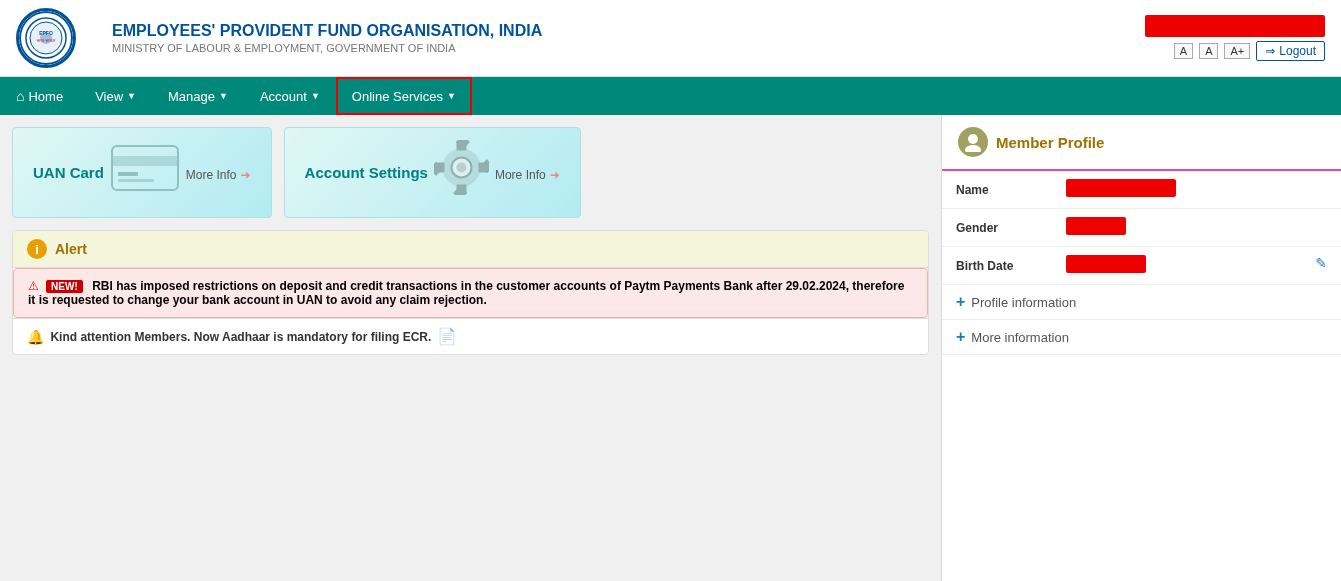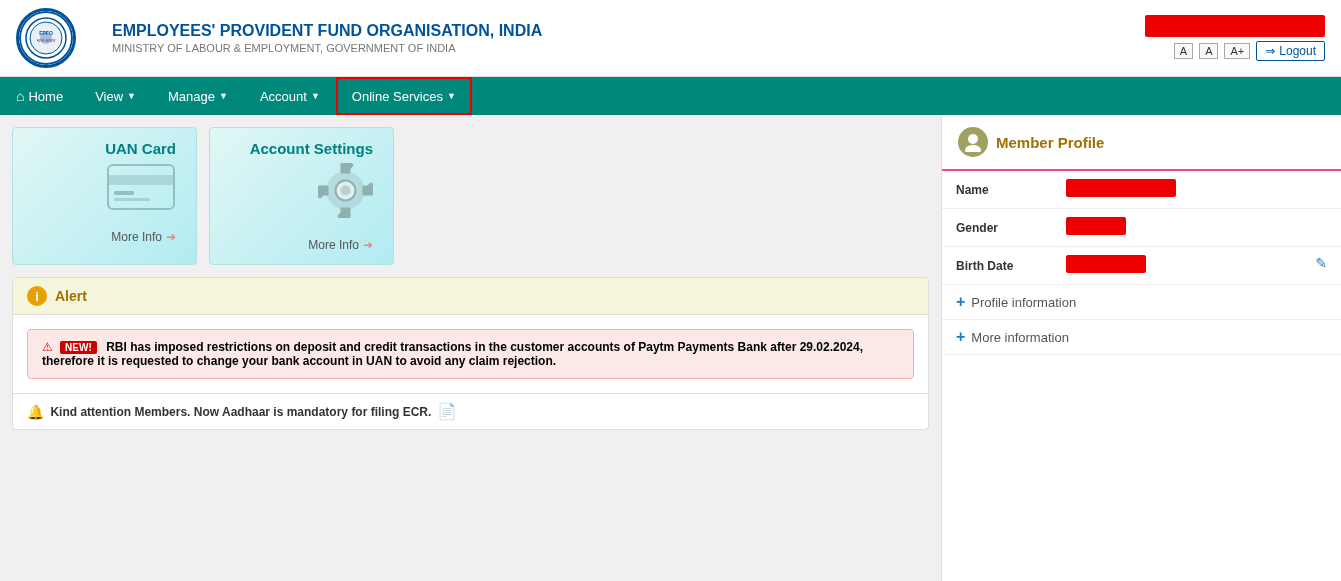--- a/index.html
+++ b/index.html
@@ -24,35 +24,35 @@
     .nav-caret { font-size: 9px; }
     .nav-home-icon { font-size: 14px; }
 
     
     .main-layout { display: flex; height: calc(581px - 100px); }
     .content-area { flex: 1; padding: 12px; overflow: hidden; }
     .sidebar { width: 400px; background: #fff; border-left: 1px solid #ddd; padding: 0; display: flex; flex-direction: column; }
 
     
     .cards-row { display: flex; gap: 12px; margin-bottom: 12px; }
-    .card { background: linear-gradient(135deg, #e0f7f5 0%, #b2ebf2 100%); border: 1px solid #b0e0e0; border-radius: 4px; padding: 12px 20px; min-width: 185px; display: flex; flex-direction: column; align-items: flex-end; gap: 6px; }
+    .card { background: linear-gradient(135deg, #e0f7f5 0%, #b2ebf2 100%); border: 1px solid #b0e0e0; border-radius: 4px; padding: 12px 20px; min-width: 185px; display: flex; flex-direction: row; align-items: center; gap: 6px; }
     .card-title { color: #008080; font-size: 15px; font-weight: bold; text-align: center; }
     .card-icon { font-size: 40px; color: #90c0c0; }
     .card-more { color: #555; font-size: 12px; display: flex; align-items: center; gap: 4px; margin-top: 4px; }
     .card-more-arrow { color: #e87; }
 
     
     .gear-icon-container { font-size: 42px; color: #a0b8b8; }
 
     
     .alert-section { background: #fff; border: 1px solid #ddd; border-radius: 4px; overflow: hidden; }
     .alert-header { background: #f5f5dc; padding: 8px 14px; display: flex; align-items: center; gap: 8px; border-bottom: 1px solid #ddd; }
     .alert-icon { background: #e8a000; color: #fff; width: 20px; height: 20px; border-radius: 50%; display: flex; align-items: center; justify-content: center; font-weight: bold; font-size: 13px; }
     .alert-title { color: #a07000; font-size: 14px; font-weight: bold; }
-    .alerts-body { overflow-y: auto; max-height: 240px; padding: 14px; display: flex; flex-direction: column; gap: 8px; position: relative; align-items: flex-end; }
+    .alerts-body { overflow-y: auto; max-height: 240px; padding: 0; display: flex; flex-direction: column; gap: 8px; position: relative; align-items: flex-end; }
     
     .alert-msg { border-radius: 4px; padding: 10px 14px; font-size: 12px; }
     .alert-msg.red-alert { background: #fde8e8; border: 1px solid #f0b0b0; }
     .alert-msg.blue-alert { background: #e0eeff; border: 1px solid #b0c8f0; color: #1a5cb0; }
     .new-badge { background: #c00; color: #fff; font-size: 10px; font-weight: bold; padding: 1px 5px; border-radius: 2px; margin-right: 6px; }
     .alert-danger-icon { color: #c00; margin-right: 4px; }
     .alert-info-icon { color: #1a5cb0; margin-right: 4px; }
     .alert-bold { font-weight: bold; }
     
     .alert-warning { padding: 8px 14px; display: flex; align-items: center; gap: 6px; font-size: 12px; font-weight: bold; color: #333; border-top: 1px solid #ddd; }

